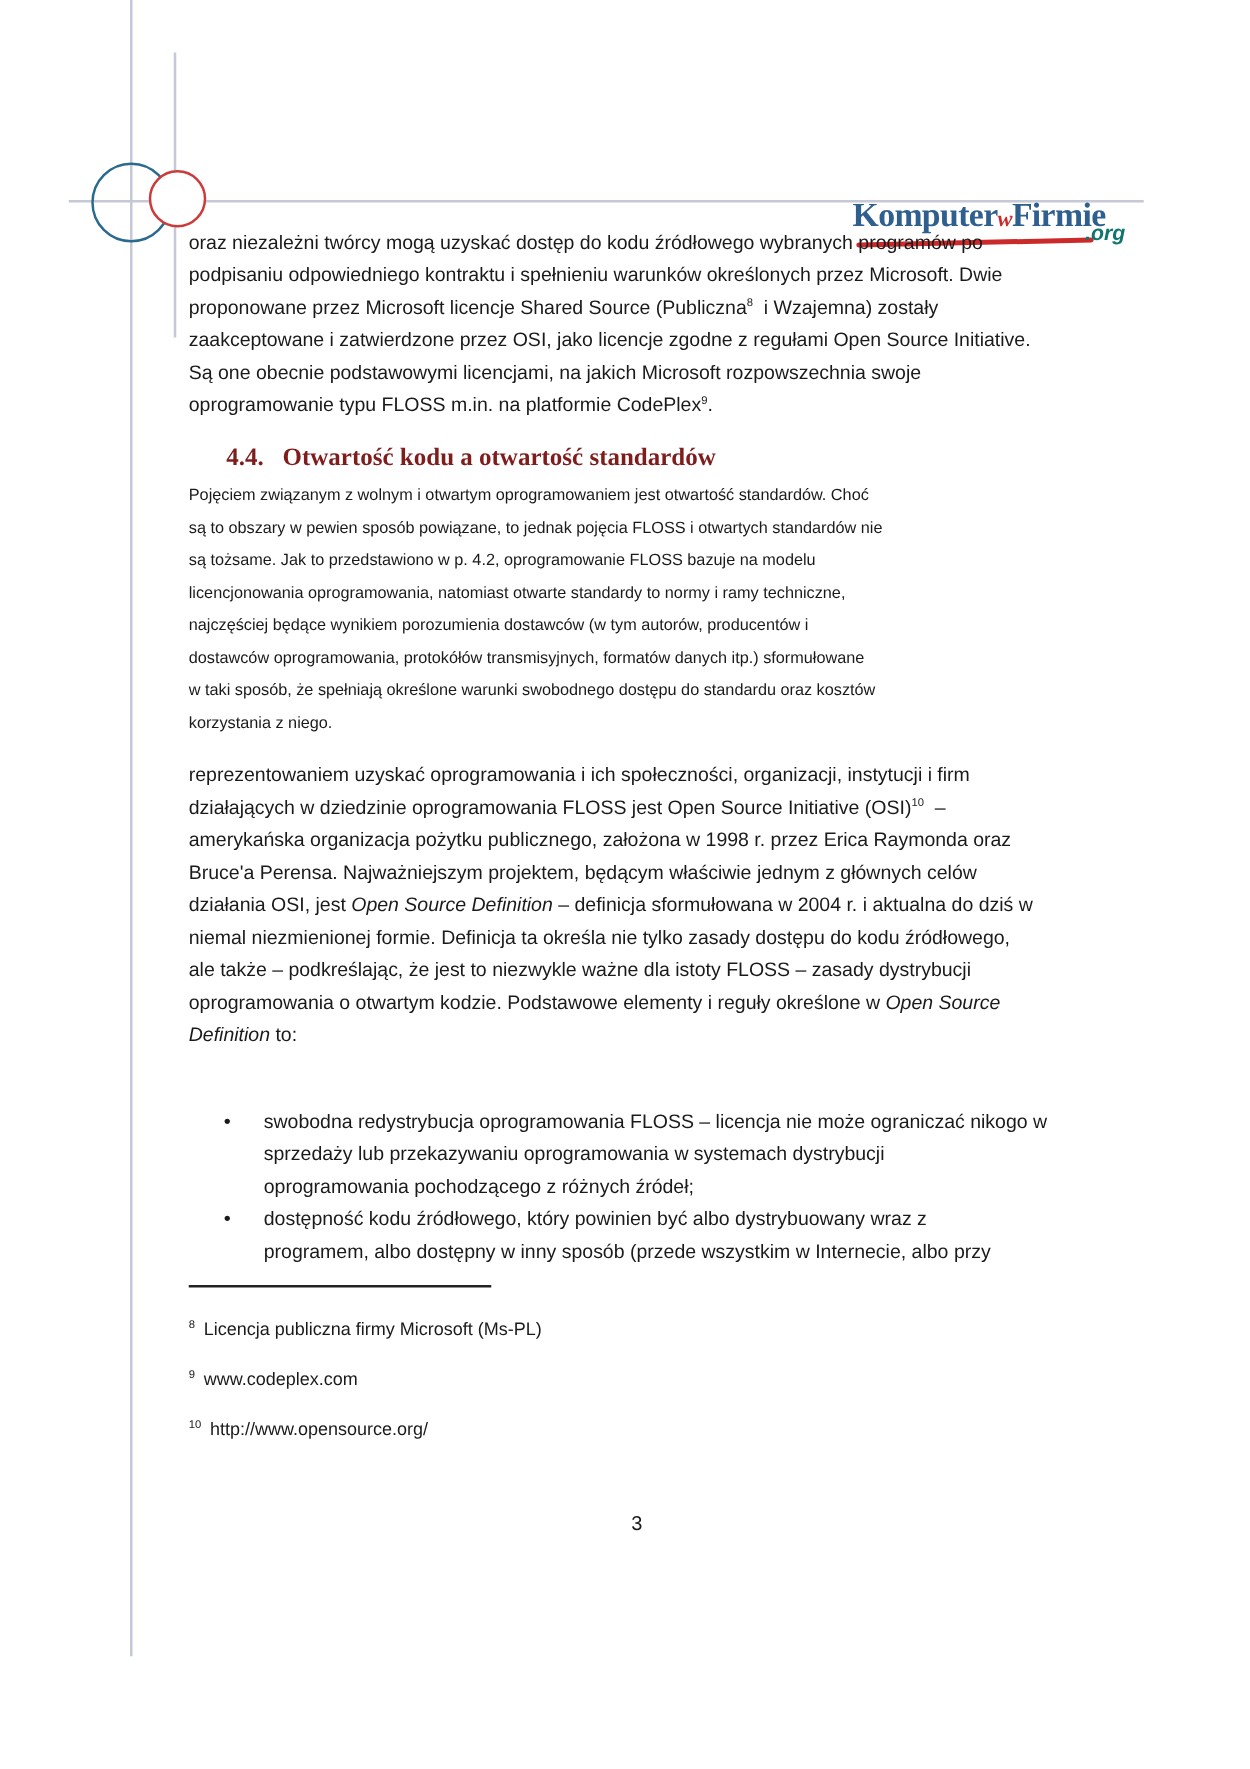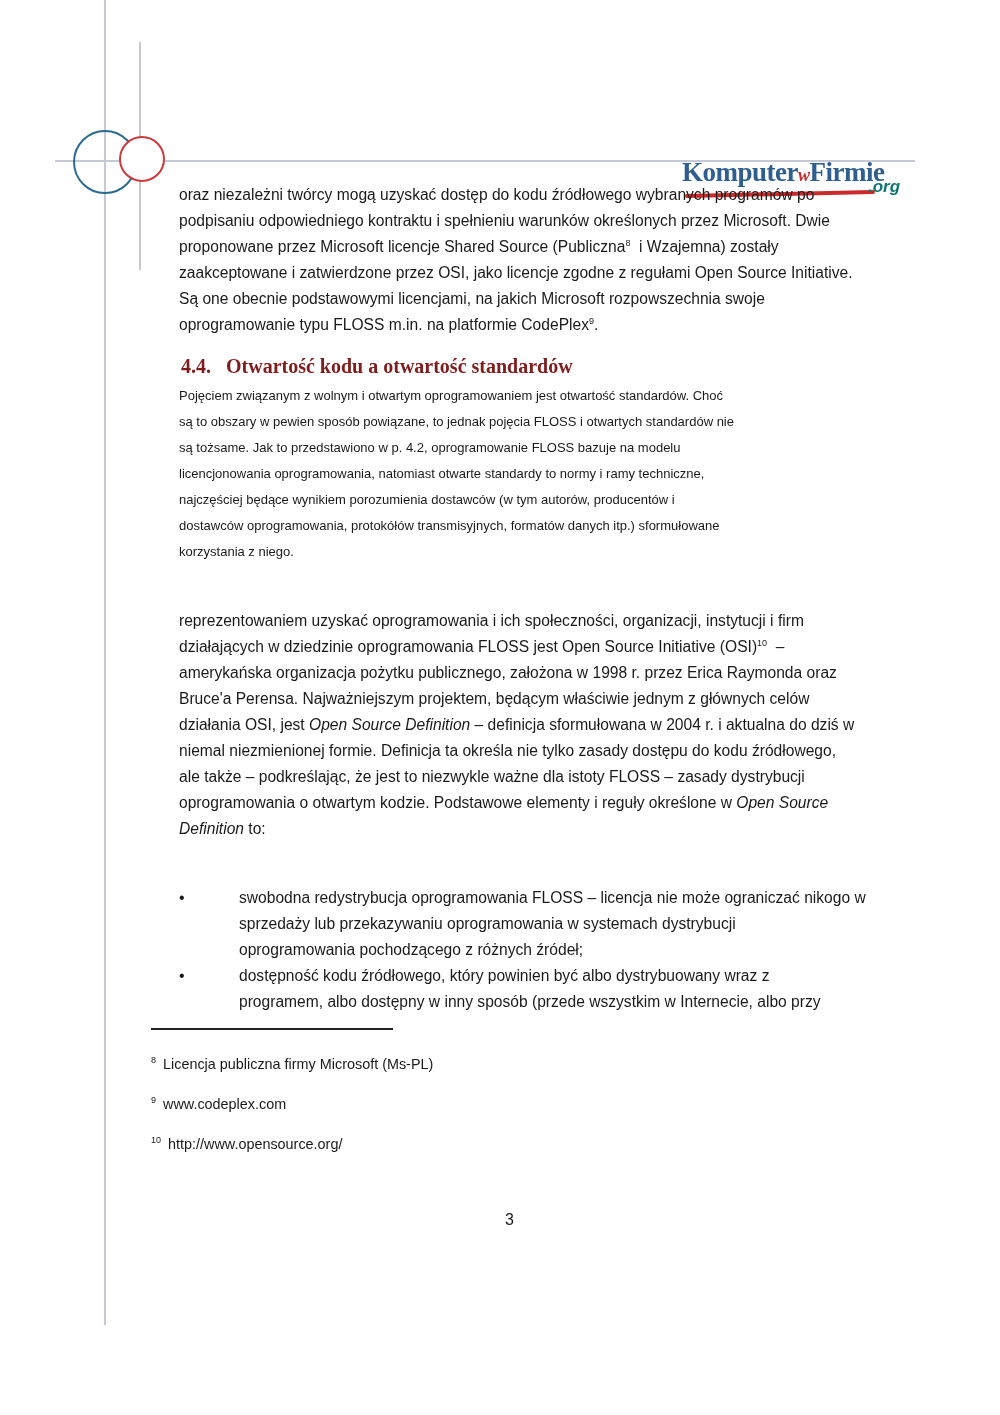--- a/index.html
+++ b/index.html
@@ -18,21 +18,21 @@
   .logo { position: absolute; left: 680px; top: 113px; width: 230px; height: 50px; margin-top: 44px; }
   .logo-main { position: absolute; left: 2px; top: 0; font-family: "Liberation Serif", "DejaVu Serif", serif;
                font-weight: bold; font-size: 27px; color: #2f5f8f; letter-spacing: -0.5px; white-space: nowrap; }
   .logo-main .w { color: #cc2a2a; font-style: italic; font-size: 18px; }
   .logo-org { position: absolute; left: 188px; top: 20px; font-family: Liberation Sans, sans-serif;
               font-weight: bold; font-style: italic; font-size: 17px; color: #0f766e; }
   .logo-swoosh { position: absolute; left: 5px; top: 35px; width: 190px; height: 4px;
                  background: #cc2a2a; border-radius: 2px; transform: rotate(-1.2deg); }
 
   .content { position: absolute; left: 151px; top: 182px; width: 740px; font-size: 15.6px; line-height: 26px; }
-  .line { display: block; white-space: nowrap; margin-left: 28px; }
+  .line { display: block; white-space: nowrap; }
   sup { font-size: 9px; vertical-align: super; line-height: 0; }
 
   .heading { position: absolute; left: 181px; top: 355px; font-family: "Liberation Serif", "DejaVu Serif", serif;
              font-weight: bold; font-size: 20px; color: #7f1d1d; white-space: nowrap; }
   .heading .num { margin-right: 10px; }
 
   .para2 { position: absolute; left: 151px; top: 383px; font-size: 13px; line-height: 26px; }
   .para3 { position: absolute; left: 151px; top: 608px; font-size: 15.6px; line-height: 26px; }
 
   .list { position: absolute; left: 151px; top: 885px; font-size: 15.6px; line-height: 26px; }
@@ -77,20 +77,21 @@
   <span>Otwartość kodu a otwartość standardów</span>
 </div>
 
 <div class="para2">
   <span class="line">Pojęciem związanym z wolnym i otwartym oprogramowaniem jest otwartość standardów. Choć</span>
   <span class="line">są to obszary w pewien sposób powiązane, to jednak pojęcia FLOSS i otwartych standardów nie</span>
   <span class="line">są tożsame. Jak to przedstawiono w p. 4.2, oprogramowanie FLOSS bazuje na modelu</span>
   <span class="line"><span>licencjonowania oprogramowania, natomiast </span><b>otwarte standardy</b><span> to normy i ramy techniczne,</span></span>
   <span class="line">najczęściej będące wynikiem porozumienia dostawców (w tym autorów, producentów i</span>
   <span class="line">dostawców oprogramowania, protokółów transmisyjnych, formatów danych itp.) sformułowane</span>
+  <span class="line"><span>w taki sposób, że spełniają </span><b>określone warunki swobodnego dostępu</b><span> do standardu oraz </span><b>kosztów</b></span>
   <span class="line">korzystania z niego.</span>
 </div>
 
 <div class="para3">
   <span class="line">reprezentowaniem uzyskać oprogramowania i ich społeczności, organizacji, instytucji i firm</span>
   <span class="line"><span>działających w dziedzinie oprogramowania FLOSS jest Open Source Initiative (OSI)</span><sup>10</sup><span style="white-space:pre">  –</span></span>
   <span class="line">amerykańska organizacja pożytku publicznego, założona w 1998 r. przez Erica Raymonda oraz</span>
   <span class="line">Bruce'a Perensa. Najważniejszym projektem, będącym właściwie jednym z głównych celów</span>
   <span class="line"><span>działania OSI, jest </span><i>Open Source Definition</i><span> – definicja sformułowana w 2004 r. i aktualna do dziś w</span></span>
   <span class="line">niemal niezmienionej formie. Definicja ta określa nie tylko zasady dostępu do kodu źródłowego,</span>

